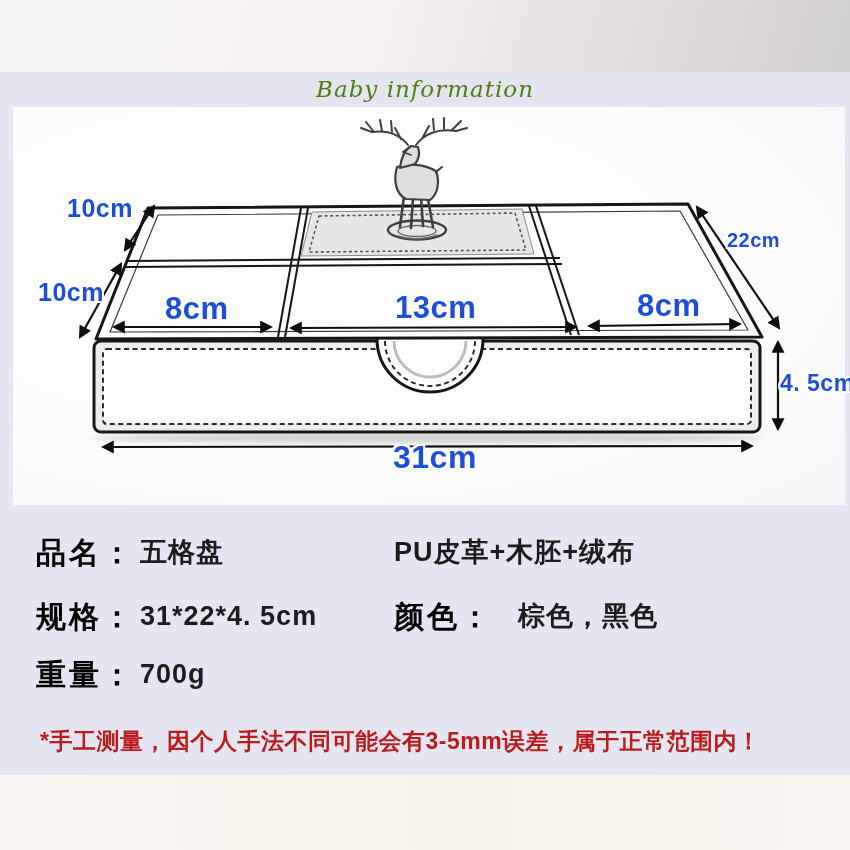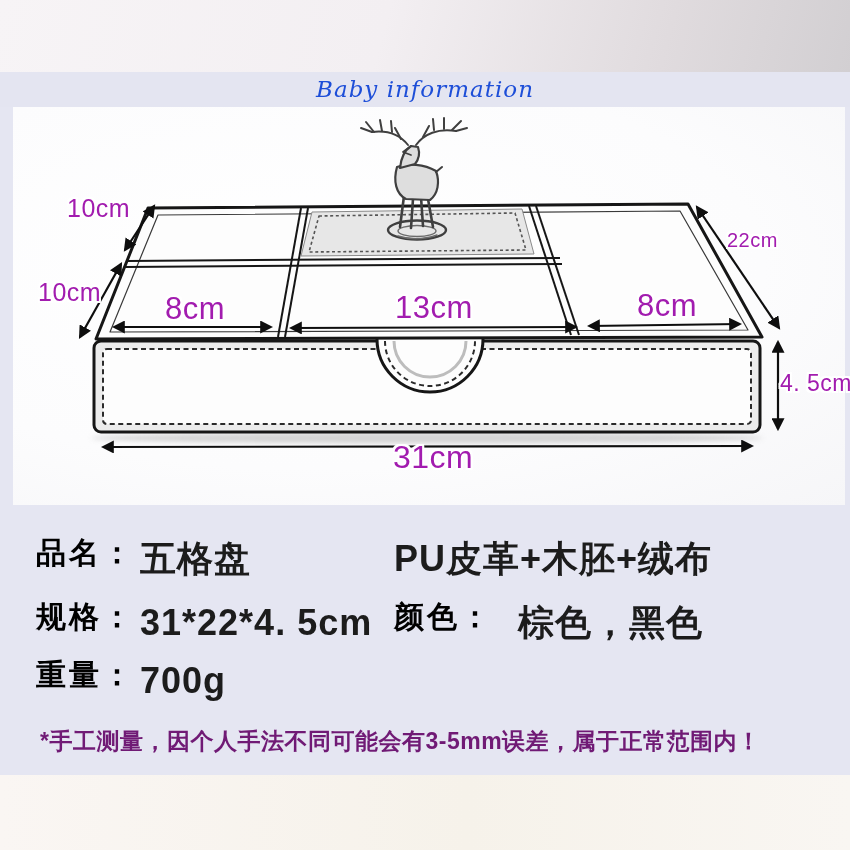--- a/index.html
+++ b/index.html
@@ -13,47 +13,47 @@
     position:absolute; left:0; top:0; width:850px; height:72px;
     background:linear-gradient(105deg,#f7f4f6 0%,#f3eff2 45%,#e0dbde 78%,#d2cfd2 100%);
   }
   .title-bar{
     position:absolute; left:0; top:72px; width:850px; height:35px;
     background:#e4e5f1; text-align:center;
   }
   .title-bar span{
     display:inline-block; line-height:35px;
     font-family:"DejaVu Serif","Liberation Serif",serif;
-    font-style:italic; font-size:23px; letter-spacing:1px; color:#1d4ed8;
+    font-style:italic; font-size:23px; letter-spacing:1px; color:#4d7c0f;
   }
   .panel{
     position:absolute; left:13px; top:107px; width:832px; height:398px;
     background:radial-gradient(ellipse at 35% 40%, #ffffff 0%, #fcfcfd 60%, #f6f6f8 100%);
   }
   .band-bottom{
     position:absolute; left:0; top:775px; width:850px; height:75px;
     background:linear-gradient(90deg,#faf6f3 0%,#f6f2ea 55%,#f9f6f2 100%);
   }
   
   .sketch{ position:absolute; left:0; top:105px; width:850px; height:405px; }
   .dim{
-    position:absolute; font-weight:normal; color:#a21caf; white-space:nowrap;
+    position:absolute; font-weight:bold; color:#1d4ed8; white-space:nowrap;
     text-shadow:-2px -2px 0 #fff, 2px -2px 0 #fff, -2px 2px 0 #fff, 2px 2px 0 #fff,
                  0 -2px 0 #fff, 0 2px 0 #fff, -2px 0 0 #fff, 2px 0 0 #fff;
     letter-spacing:0.5px; z-index:5; line-height:1;
   }
   
   .spec-row{ position:absolute; display:flex; align-items:flex-start; white-space:nowrap; }
   .spec-label{ font-weight:bold; font-size:30px; color:#000000; letter-spacing:3px; line-height:1.1; }
-  .spec-value{ font-weight:bold; font-size:36px; color:#1c1c1c; letter-spacing:1px; line-height:1.25;text-align:center; }
+  .spec-value{ font-weight:bold; font-size:27px; color:#1c1c1c; letter-spacing:1px; line-height:1.25;text-align:center; }
   .col-left  .spec-label{ width:104px; }
   .col-right .spec-label{ width:124px; }
   .footnote{
     position:absolute; left:40px; top:726px;
-    font-weight:bold; font-size:23px; color:#701a75; letter-spacing:0.5px; white-space:nowrap;
+    font-weight:bold; font-size:23px; color:#b91c1c; letter-spacing:0.5px; white-space:nowrap;
   }
 </style>
 </head>
 <body>
 
 <div id="root">
 
   <div class="band-top"></div>
 
   <div class="title-bar">

